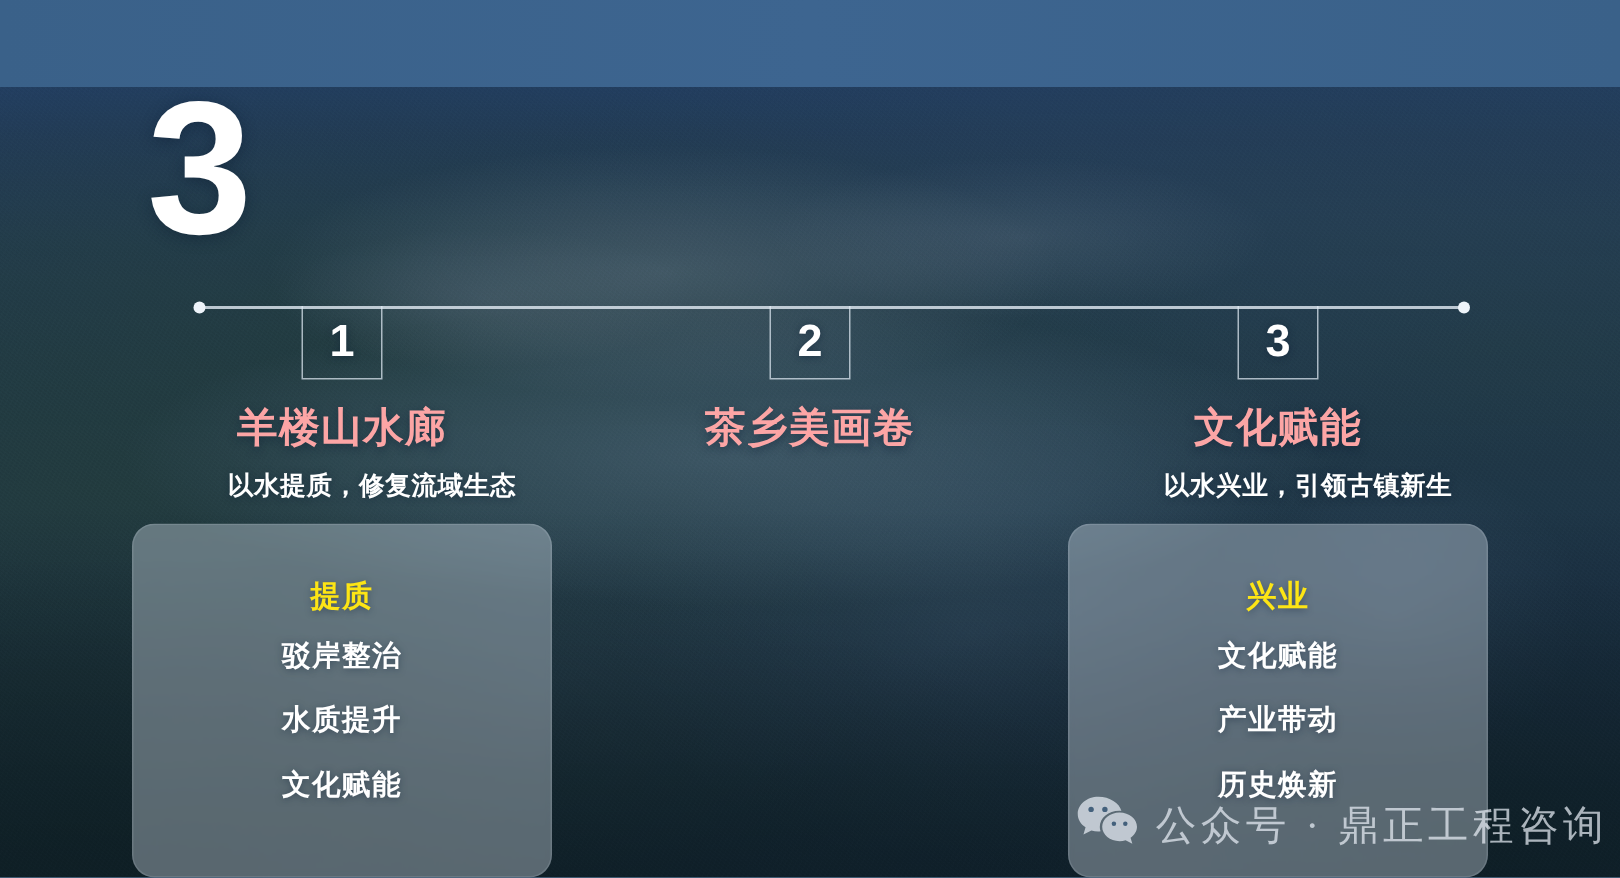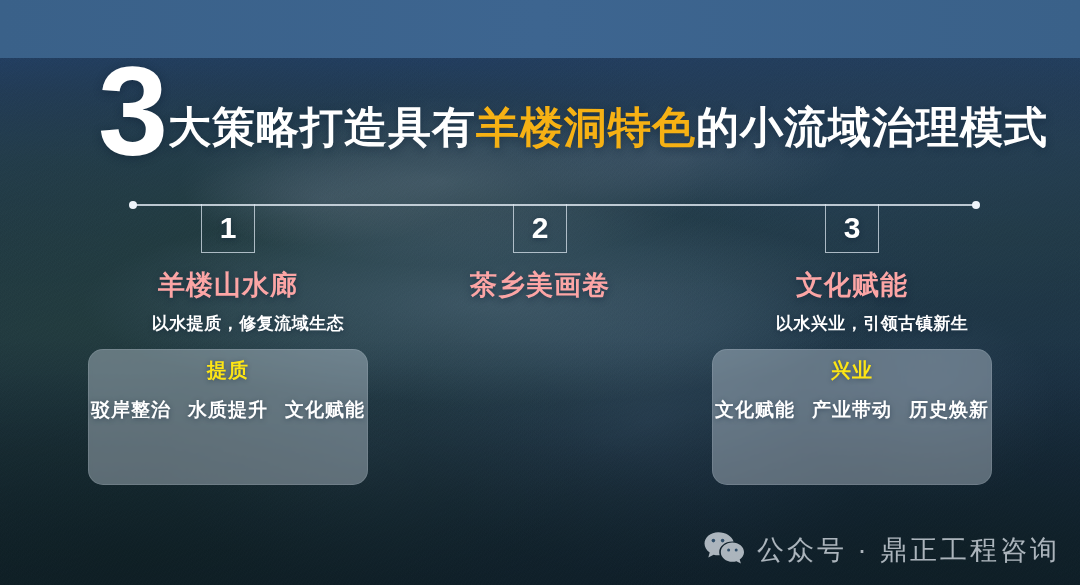--- a/index.html
+++ b/index.html
@@ -201,62 +201,63 @@
     color: #ffffff;
     letter-spacing: .5px;
     text-shadow: 0 1px 5px rgba(12,30,52,.5);
     margin-left: 40px;
   }
 
   
   .card {
     margin-top: 14px;
     width: 280px;
-    height: 136px;
+    height: 236px;
     border-radius: 15px;
     background: rgba(222,234,245,.36);
     backdrop-filter: blur(2px);
     box-shadow: inset 0 0 0 1px rgba(240,248,255,.12);
     display: flex;
     flex-direction: column;
     align-items: center;
     box-sizing: border-box;
-    padding-top: 8px;
+    padding-top: 35px;
   }
   .card-title {
     font-size: 20px;
     font-weight: 700;
     color: #fde515;
     letter-spacing: 1px;
     text-shadow: 0 1px 5px rgba(20,40,60,.45);
   }
   .card-list {
     margin-top: 13px;
     display: flex;
-    flex-direction: row;
+    flex-direction: column;
     align-items: center;
     gap: 17px;
   }
   .card-item {
     font-size: 19px;
     font-weight: 700;
     color: #ffffff;
     letter-spacing: 1px;
     text-shadow: 0 1px 5px rgba(20,40,60,.5);
   }
 
   
   .watermark {
     position: absolute;
-    right: 20px;
+    right: 8px;
     bottom: 16px;
     display: flex;
     align-items: center;
     gap: 12px;
     opacity: .72;
+    font-family: Liberation Serif, serif;
   }
   .wm-icon { display: block; }
   .wm-text {
     font-size: 27px;
     color: #e8eef5;
     letter-spacing: 3px;
     font-weight: 400;
   }
 </style>
 </head>
@@ -268,21 +269,20 @@
   <div class="bg-layer bg-ridges"></div>
   <div class="bg-layer bg-quarry"></div>
   <div class="bg-layer bg-water"></div>
   <div class="bg-layer bg-forest"></div>
   <div class="bg-layer bg-grain"></div>
   <div class="bg-layer bg-tint"></div>
   <div class="bg-topband"></div>
 
   <div class="headline">
     <span class="headline-num">3</span>
-    <span class="headline-text"><span>大策略打造具有</span><span class="hl">羊楼洞特色</span><span>的小流域治理模式</span></span>
   </div>
 
   <div class="timeline">
     <span class="dot left"></span>
     <span class="dot right"></span>
   </div>
 
   <div class="columns">
 
     <div class="column">

